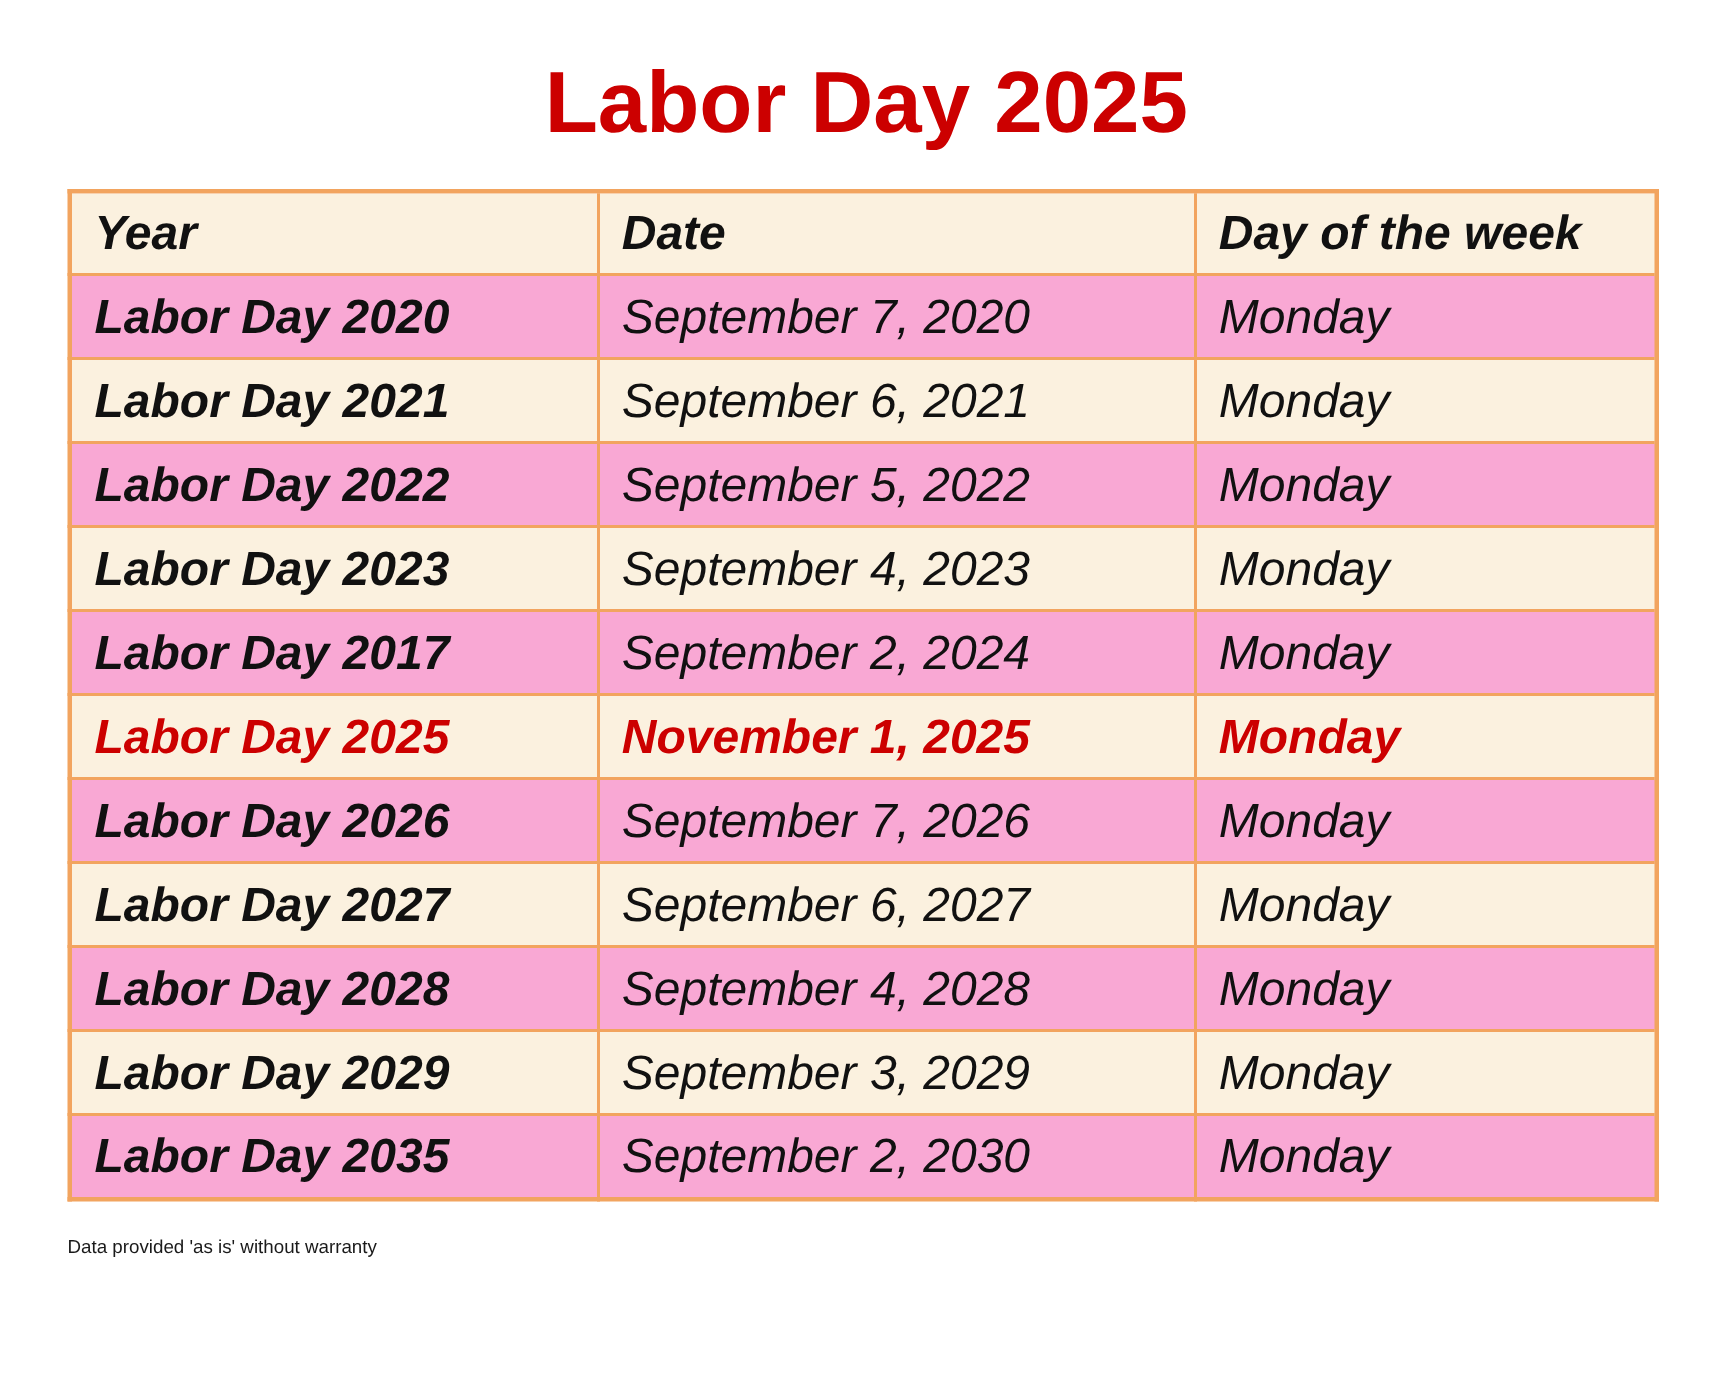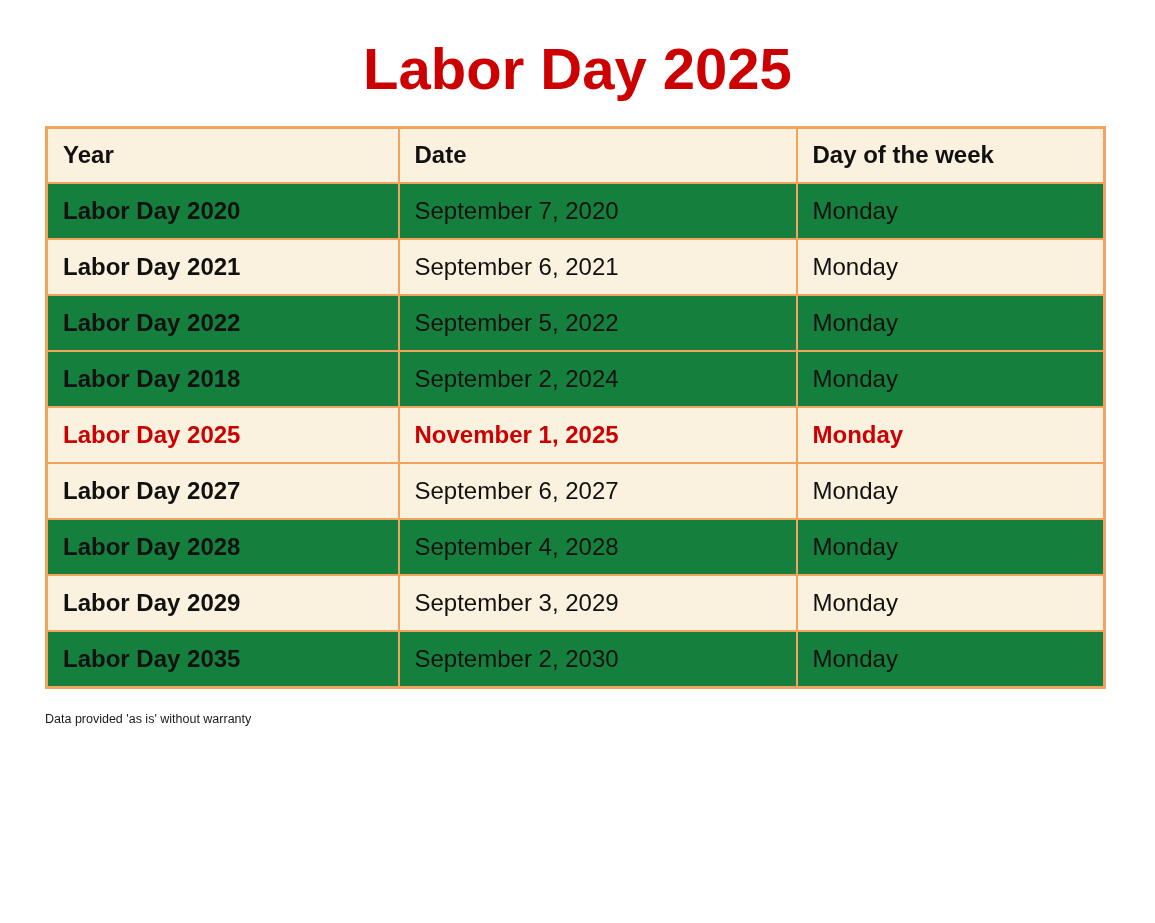--- a/index.html
+++ b/index.html
@@ -40,32 +40,33 @@
     border: 3px solid var(--border-orange);
   }
   .holiday-table col.c-year { width: 352px; }
   .holiday-table col.c-date { width: 398px; }
   .holiday-table col.c-day  { width: 308px; }
   .holiday-table th,
   .holiday-table td {
     border: 2px solid var(--border-orange);
     height: 56px;
     padding: 0 6px 0 15px;
-    font-size: 24px;
+    font-size: 32px;
     text-align: left;
     vertical-align: middle;
     color: var(--text-black);
     white-space: nowrap;
     overflow: hidden;
+    font-style: italic;
   }
   .holiday-table thead th {
     background: var(--stripe-bg);
     font-weight: bold;
   }
-  .holiday-table tbody td { background: #15803d; font-weight: normal; }
+  .holiday-table tbody td { background: #f9a8d4; font-weight: normal; }
   .holiday-table tbody td:first-child { font-weight: bold; }
   .holiday-table tbody tr.stripe td { background: var(--stripe-bg); }
   .holiday-table tbody tr.highlight td {
     color: var(--accent-red);
     font-weight: bold;
   }
   .footer {
     width: 1058px;
     margin: 5px auto 0 45px;
     display: flex;
@@ -120,28 +121,38 @@
         <tr class="stripe">
     <td>Labor Day 2021</td>
     <td>September 6, 2021</td>
     <td>Monday</td>
   </tr>
         <tr>
     <td>Labor Day 2022</td>
     <td>September 5, 2022</td>
     <td>Monday</td>
   </tr>
+        <tr class="stripe">
+    <td>Labor Day 2023</td>
+    <td>September 4, 2023</td>
+    <td>Monday</td>
+  </tr>
         <tr>
-    <td>Labor Day 2018</td>
+    <td>Labor Day 2017</td>
     <td>September 2, 2024</td>
     <td>Monday</td>
   </tr>
         <tr class="stripe highlight">
     <td>Labor Day 2025</td>
     <td>November 1, 2025</td>
+    <td>Monday</td>
+  </tr>
+        <tr>
+    <td>Labor Day 2026</td>
+    <td>September 7, 2026</td>
     <td>Monday</td>
   </tr>
         <tr class="stripe">
     <td>Labor Day 2027</td>
     <td>September 6, 2027</td>
     <td>Monday</td>
   </tr>
         <tr>
     <td>Labor Day 2028</td>
     <td>September 4, 2028</td>

